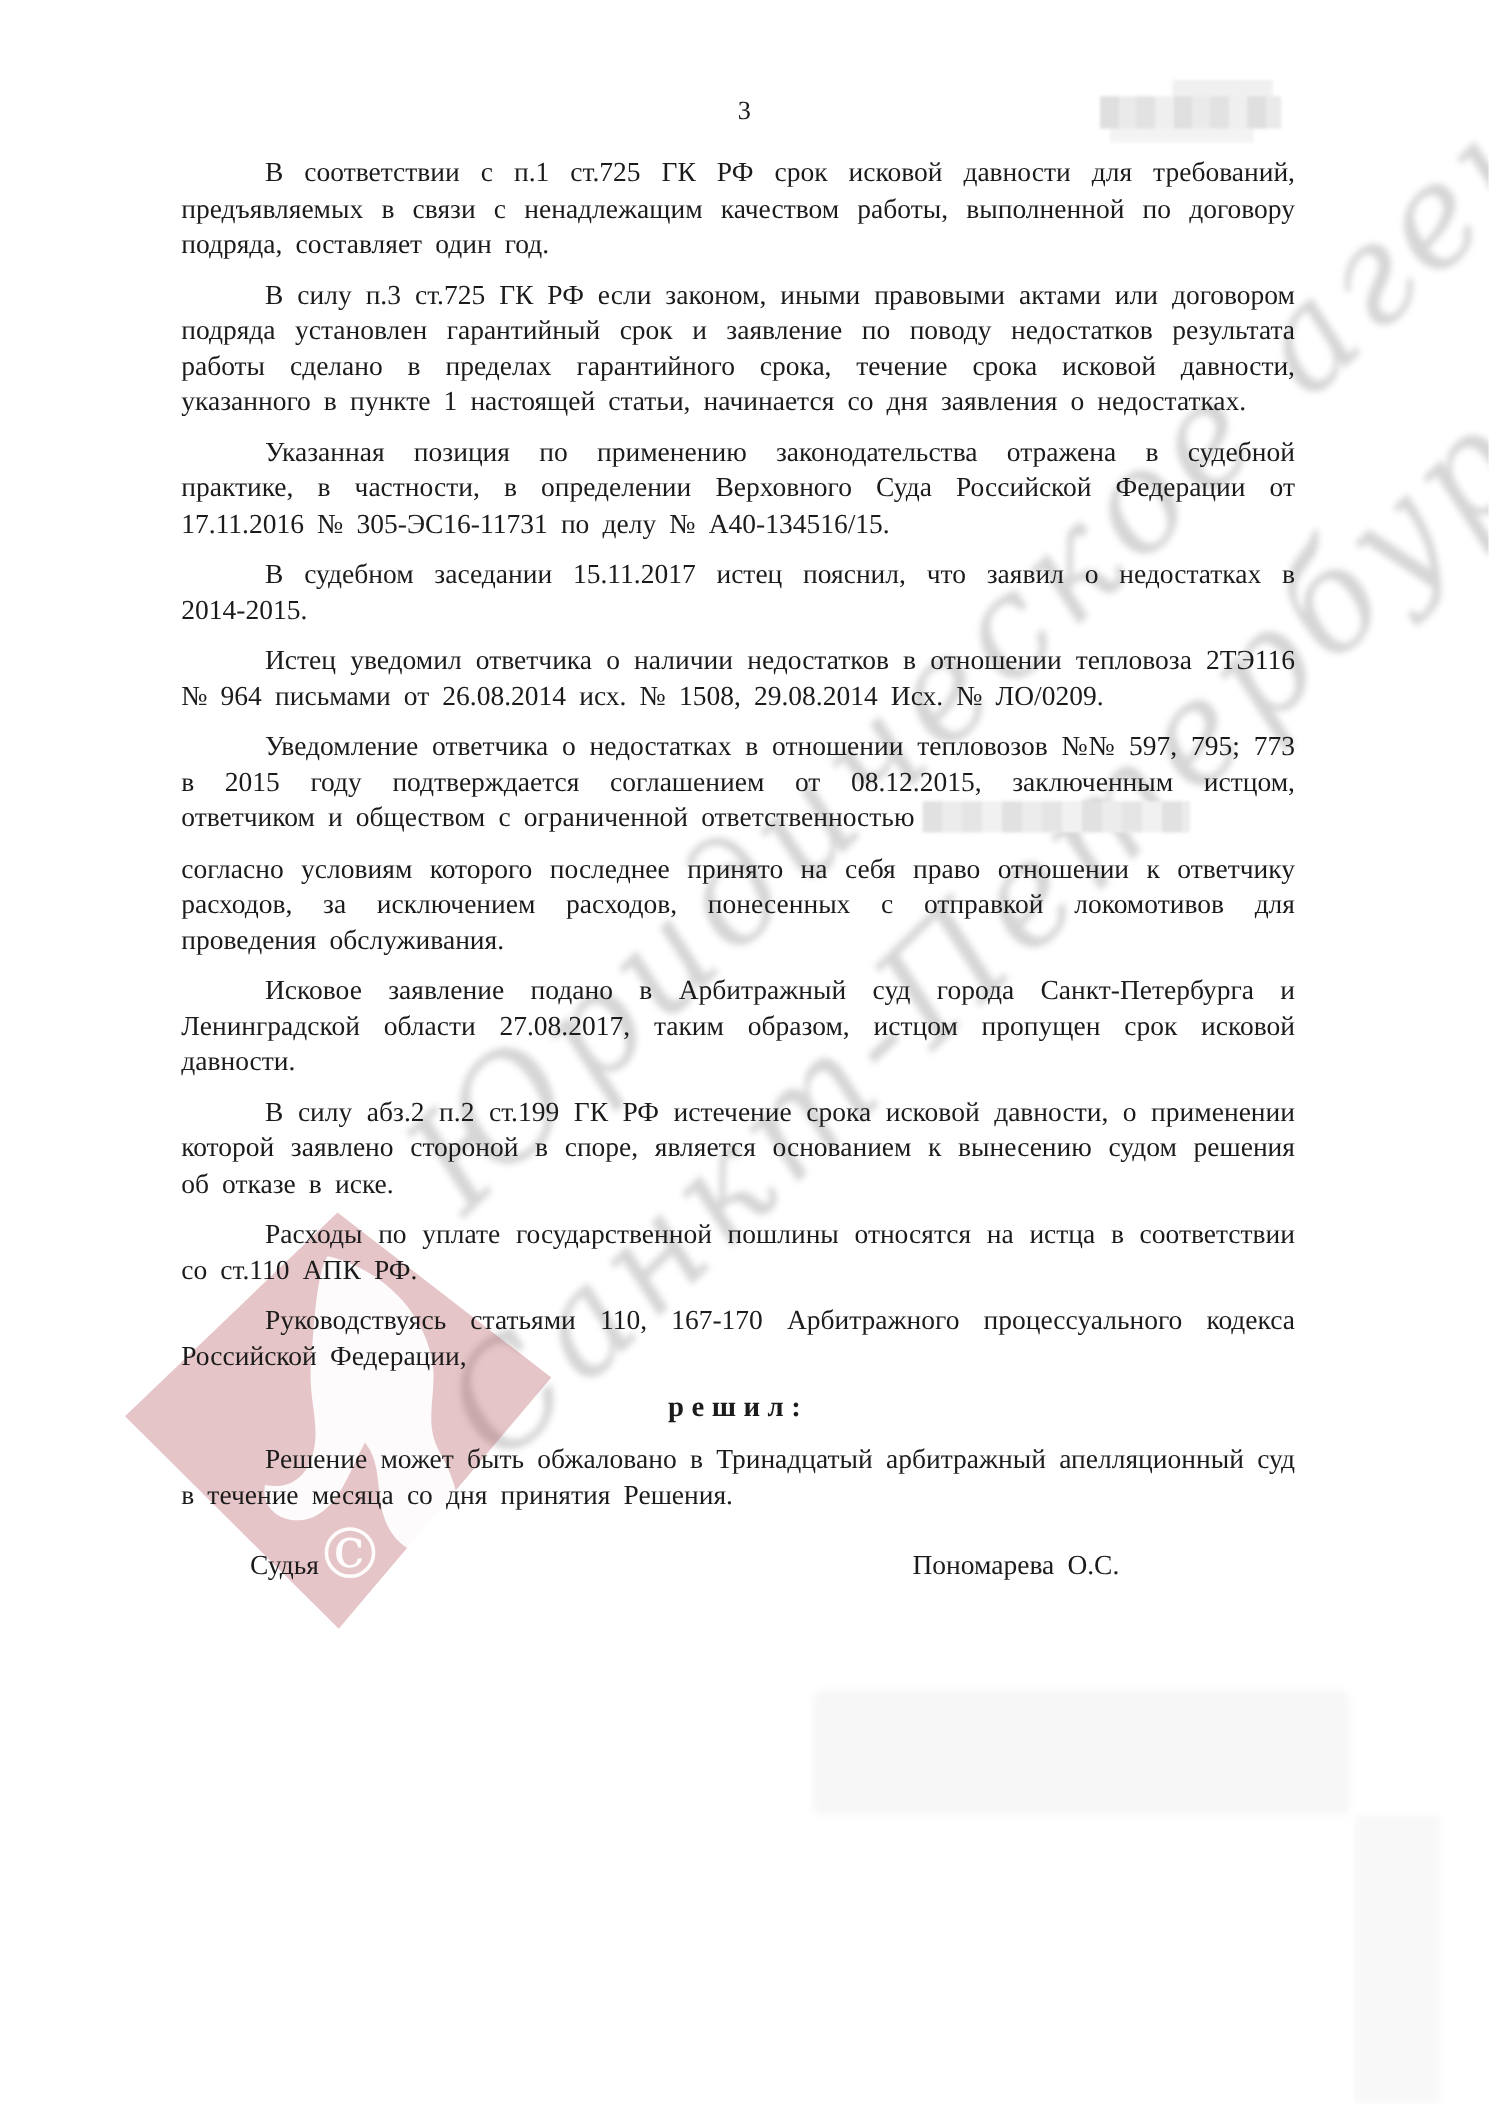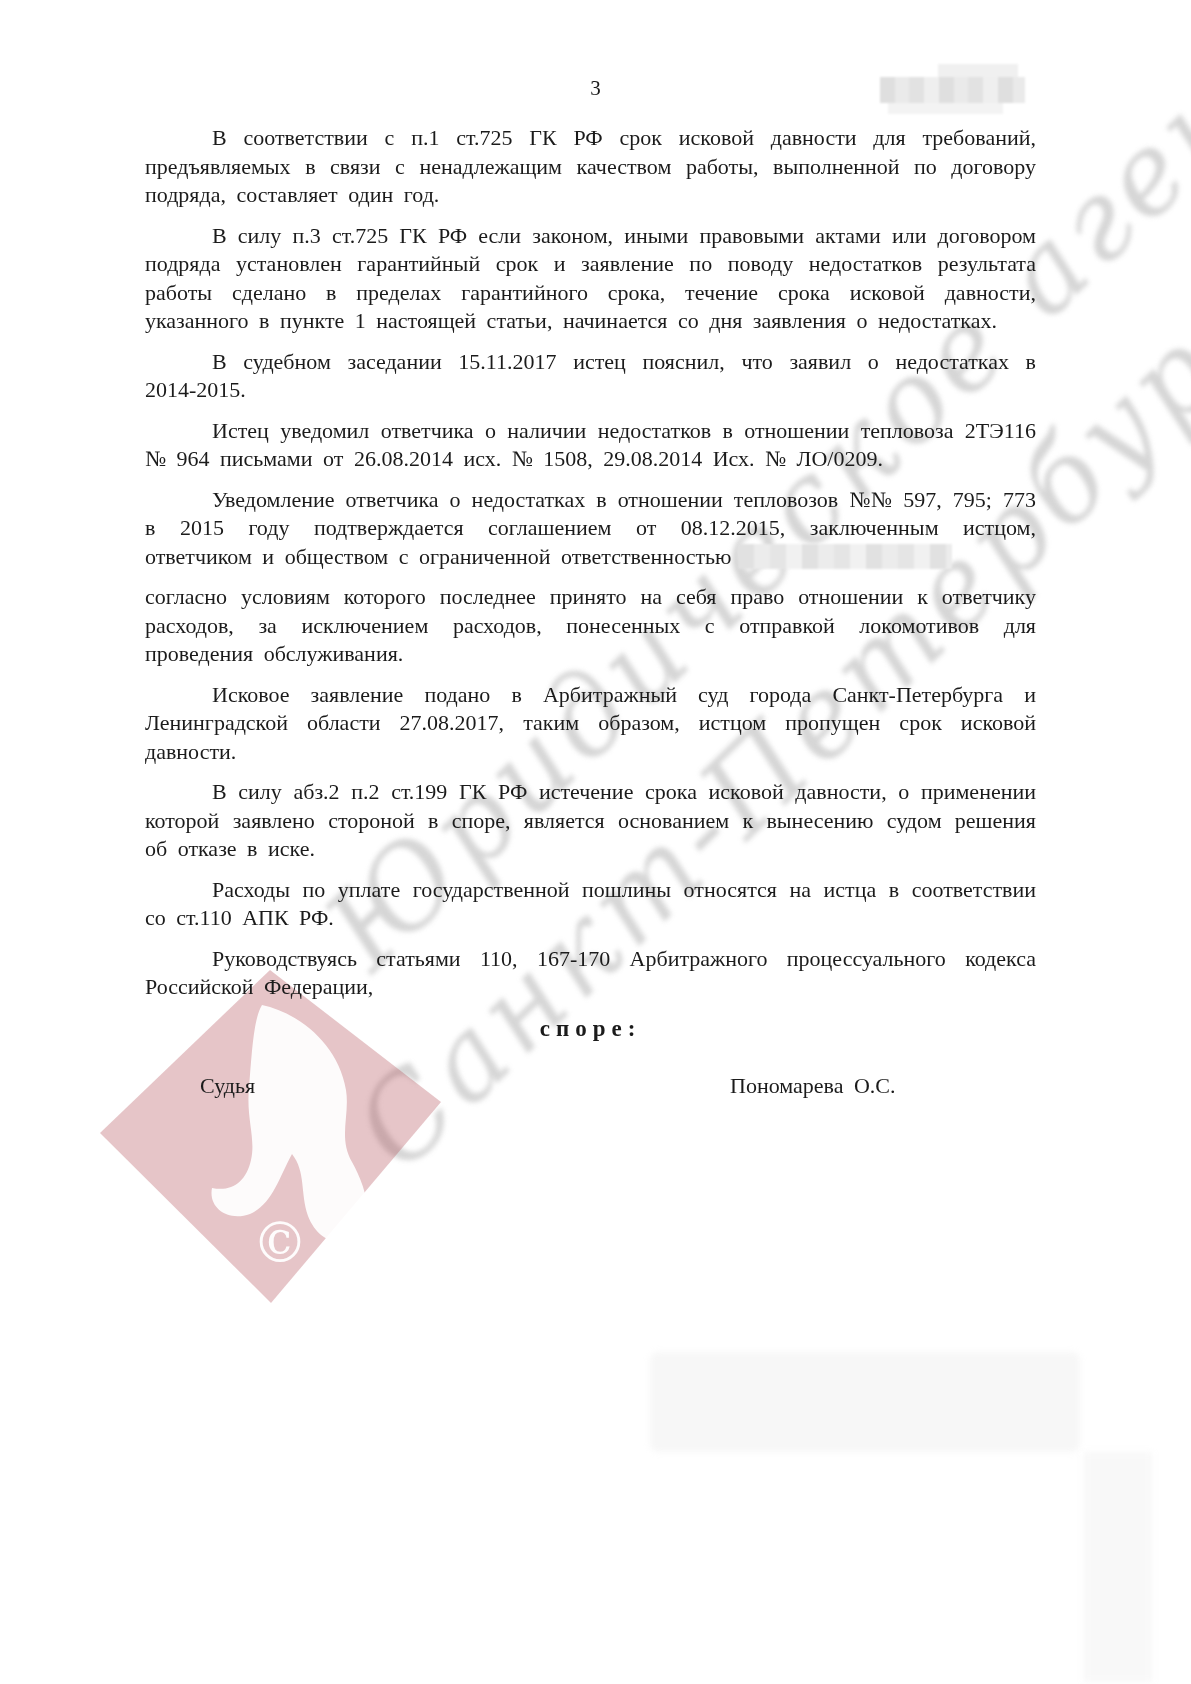--- a/index.html
+++ b/index.html
@@ -140,31 +140,33 @@
     <div class="row1"></div>
     <div class="row2"></div>
     <div class="row3"></div>
   </div>
 
   <div class="page-number">3</div>
 
   <div class="text-block">
     <p>В соответствии с п.1 ст.725 ГК РФ срок исковой давности для требований, предъявляемых в связи с ненадлежащим качеством работы, выполненной по договору подряда, составляет один год.</p>
     <p>В силу п.3 ст.725 ГК РФ если законом, иными правовыми актами или договором подряда установлен гарантийный срок и заявление по поводу недостатков результата работы сделано в пределах гарантийного срока, течение срока исковой давности, указанного в пункте 1 настоящей статьи, начинается со дня заявления о недостатках.</p>
+    <p>Указанная позиция по применению законодательства отражена в судебной практике, в частности, в определении Верховного Суда Российской Федерации от 17.11.2016 № 305-ЭС16-11731 по делу № А40-134516/15.</p>
     <p>В судебном заседании 15.11.2017 истец пояснил, что заявил о недостатках в 2014-2015.</p>
     <p>Истец уведомил ответчика о наличии недостатков в отношении тепловоза 2ТЭ116 № 964 письмами от 26.08.2014 исх. № 1508, 29.08.2014 Исх. № ЛО/0209.</p>
     <p><span>Уведомление ответчика о недостатках в отношении тепловозов №№ 597, 795; 773 в 2015 году подтверждается соглашением от 08.12.2015, заключенным истцом, ответчиком и обществом с ограниченной ответственностью</span><span class="redact-inline"></span></p>
     <p class="no-indent">согласно условиям которого последнее принято на себя право отношении к ответчику расходов, за исключением расходов, понесенных с отправкой локомотивов для проведения обслуживания.</p>
     <p>Исковое заявление подано в Арбитражный суд города Санкт-Петербурга и Ленинградской области 27.08.2017, таким образом, истцом пропущен срок исковой давности.</p>
     <p>В силу абз.2 п.2 ст.199 ГК РФ истечение срока исковой давности, о применении которой заявлено стороной в споре, является основанием к вынесению судом решения об отказе в иске.</p>
     <p>Расходы по уплате государственной пошлины относятся на истца в соответствии со ст.110 АПК РФ.</p>
     <p>Руководствуясь статьями 110, 167-170 Арбитражного процессуального кодекса Российской Федерации,</p>
 
-    <p class="ruling-heading">споре:</p>
+    <p class="ruling-heading">решил:</p>
 
+    <p>Решение может быть обжаловано в Тринадцатый арбитражный апелляционный суд в течение месяца со дня принятия Решения.</p>
 
     <div class="signature-row">
       <span class="signature-role">Судья</span>
       <span class="signature-name">Пономарева О.С.</span>
     </div>
   </div>
 
 </div>
 
 </body></html>

